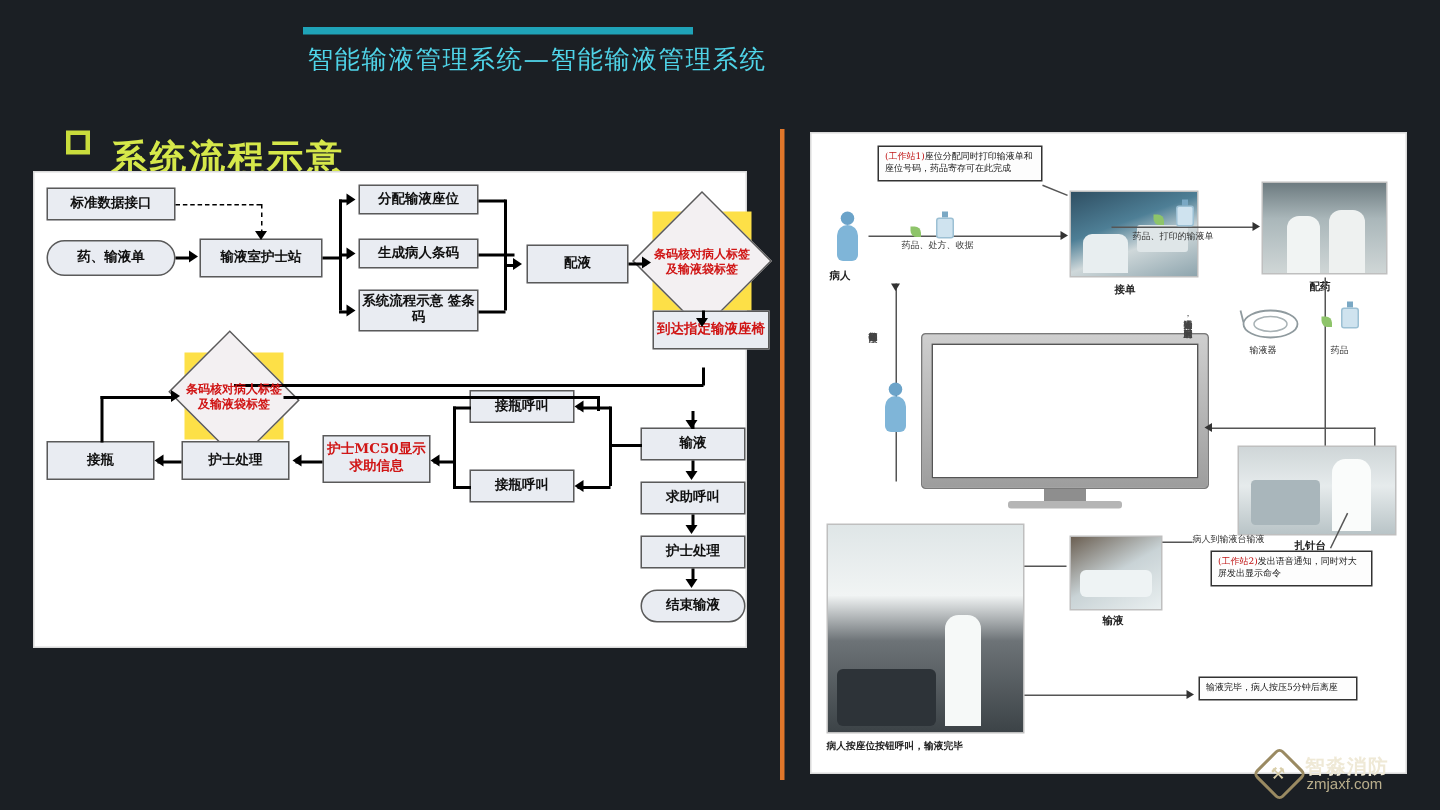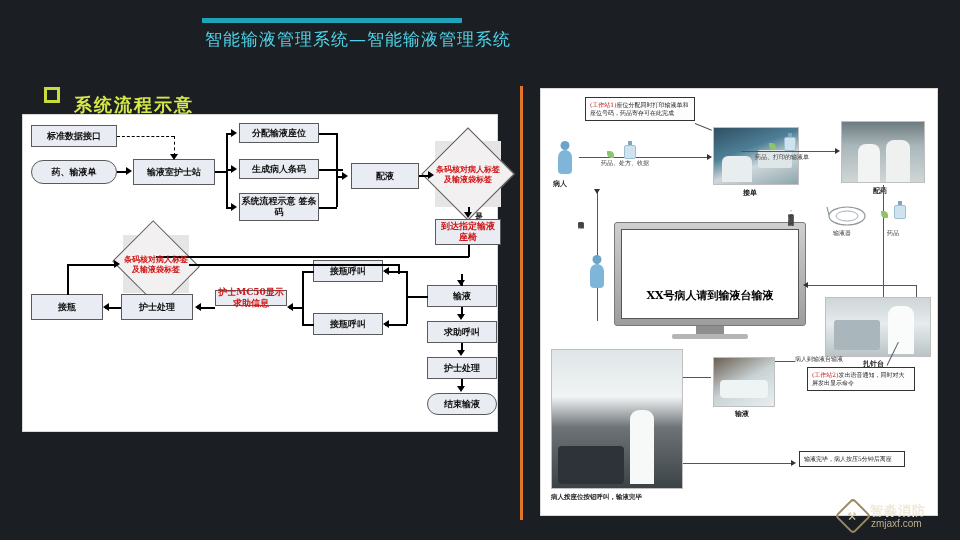--- a/index.html
+++ b/index.html
@@ -23,21 +23,21 @@
     font-family: "DejaVu Sans", sans-serif;
     white-space: nowrap;
   }
 
   
   #section-heading { position: absolute; left: 44px; top: 78px; height: 34px; display: flex; align-items: center; }
   #section-bullet {
     width: 16px; height: 16px; border: 3px solid #c9dc3c; margin-right: 14px;
   }
   #section-title {
-    font-size: 18px; font-weight: bold; color: #d6e84a;
+    font-size: 24px; font-weight: bold; color: #d6e84a;
     font-family: Liberation Serif, serif; letter-spacing: 2px;
     white-space: nowrap;
     margin-top: 20px;
   }
 
   
   #panel-divider {
     position: absolute; left: 520px; top: 86px; width: 3px; height: 434px;
     background: #e0762a;
   }
@@ -64,21 +64,21 @@
   .node.red { color: #d01616; }
   .diamond {
     position: absolute;
     display: flex; align-items: center; justify-content: center;
     text-align: center;
     color: #d01616;
     font-family: "DejaVu Serif", "Liberation Serif", serif;
     font-weight: bold;
     font-size: 8px;
     line-height: 10px;
-    background: #e5e5e5;
+    background: #fde047;
   }
   .diamond .dshape {
     position: absolute; left: 0; top: 0; width: 100%; height: 100%;
     background: #f3f0f2;
     border: 1px solid #5a5a5a;
     transform: rotate(45deg);
   }
   .diamond .dtext { position: relative; z-index: 2; width: 100%; }
   .edge { position: absolute; background: #000; }
   .edge.h { height: 1.5px; }
@@ -224,30 +224,30 @@
 签条码</div>
 
   <div class="node" style="left:328px; top:48px; width:68px; height:26px;">配液</div>
 
   <div class="diamond" style="left:412px; top:26px; width:66px; height:66px;">
     <div class="dshape"></div>
     <div class="dtext">条码核对病人标签及输液袋标签</div>
   </div>
   <div class="edge-label" style="left:452px; top:96px;">是</div>
 
-  <div class="node red" style="left:412px; top:104px; width:66px; height:26px;">到达指定输液座椅</div>
+  <div class="node red" style="left:412px; top:92px; width:78px; height:26px;">到达指定输液座椅</div>
 
   <div class="diamond" style="left:100px; top:120px; width:66px; height:58px;">
     <div class="dshape"></div>
     <div class="dtext">条码核对病人标签及输液袋标签</div>
   </div>
 
   <div class="node" style="left:8px; top:179px; width:72px; height:26px;">接瓶</div>
   <div class="node" style="left:98px; top:179px; width:72px; height:26px;">护士处理</div>
-  <div class="node red" style="left:192px; top:175px; width:72px; height:16px;">护士MC50显示求助信息</div>
+  <div class="node red" style="left:192px; top:175px; width:72px; height:32px;">护士MC50显示求助信息</div>
 
   <div class="node" style="left:290px; top:145px; width:70px; height:22px;">接瓶呼叫</div>
   <div class="node" style="left:290px; top:198px; width:70px; height:22px;">接瓶呼叫</div>
 
   <div class="node" style="left:404px; top:170px; width:70px; height:22px;">输液</div>
   <div class="node" style="left:404px; top:206px; width:70px; height:22px;">求助呼叫</div>
   <div class="node" style="left:404px; top:242px; width:70px; height:22px;">护士处理</div>
   <div class="node round" style="left:404px; top:278px; width:70px; height:22px;">结束输液</div>
 
   <div class="edge dash-h" style="left:94px; top:21px; width:57px;"></div>
@@ -383,21 +383,20 @@
   <div class="conn-arrow down" style="left:52.5px; top:100px;"></div>
   <div class="person" style="left:46px; top:166px; width:20px; height:34px;">
     <div class="head"></div>
     <div class="body"></div>
   </div>
   <div class="vnote" style="left:36px; top:128px; height:94px;">凭打印的号码在座等候输液</div>
 
   <div id="tv">
     <div id="tv-frame">
       <div id="tv-screen">
-        <div id="tv-line2">XX号病人请到输液台输液</div>
       </div>
     </div>
     <div id="tv-stand-neck"></div>
     <div id="tv-stand-base"></div>
   </div>
 
   <div class="vnote" style="left:246px; top:120px; height:92px;">语音通知病人输液，同时显示到大屏上</div>
   <div class="conn h" style="left:266px; top:196px; width:110px;"></div>
   <div class="conn-arrow left" style="left:262px; top:192.5px;"></div>
   <div class="conn v" style="left:375px; top:196px; height:14px;"></div>

